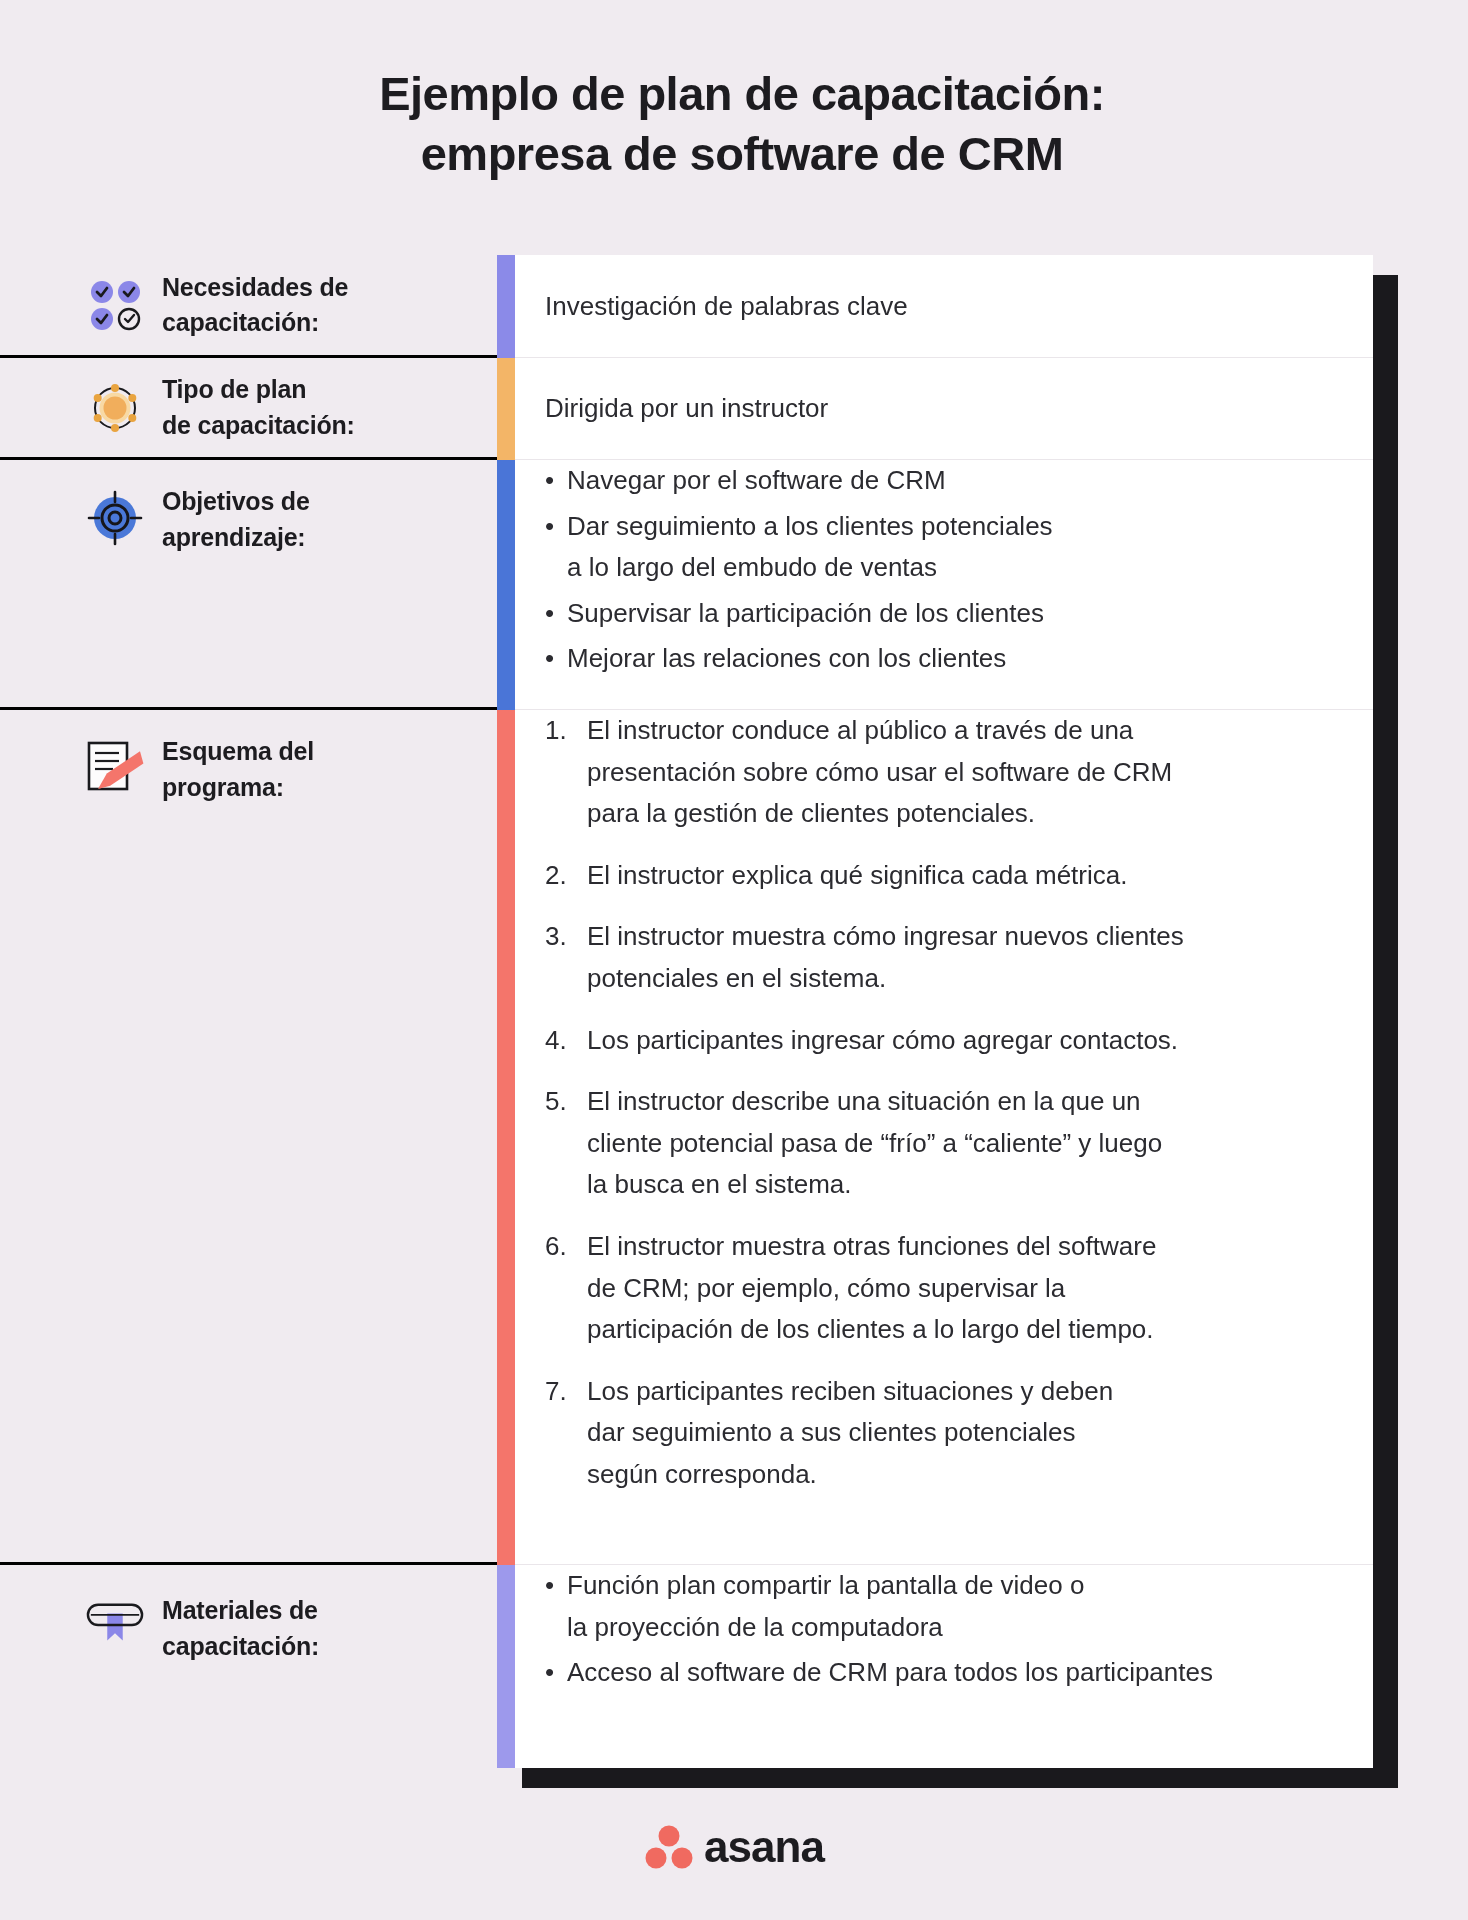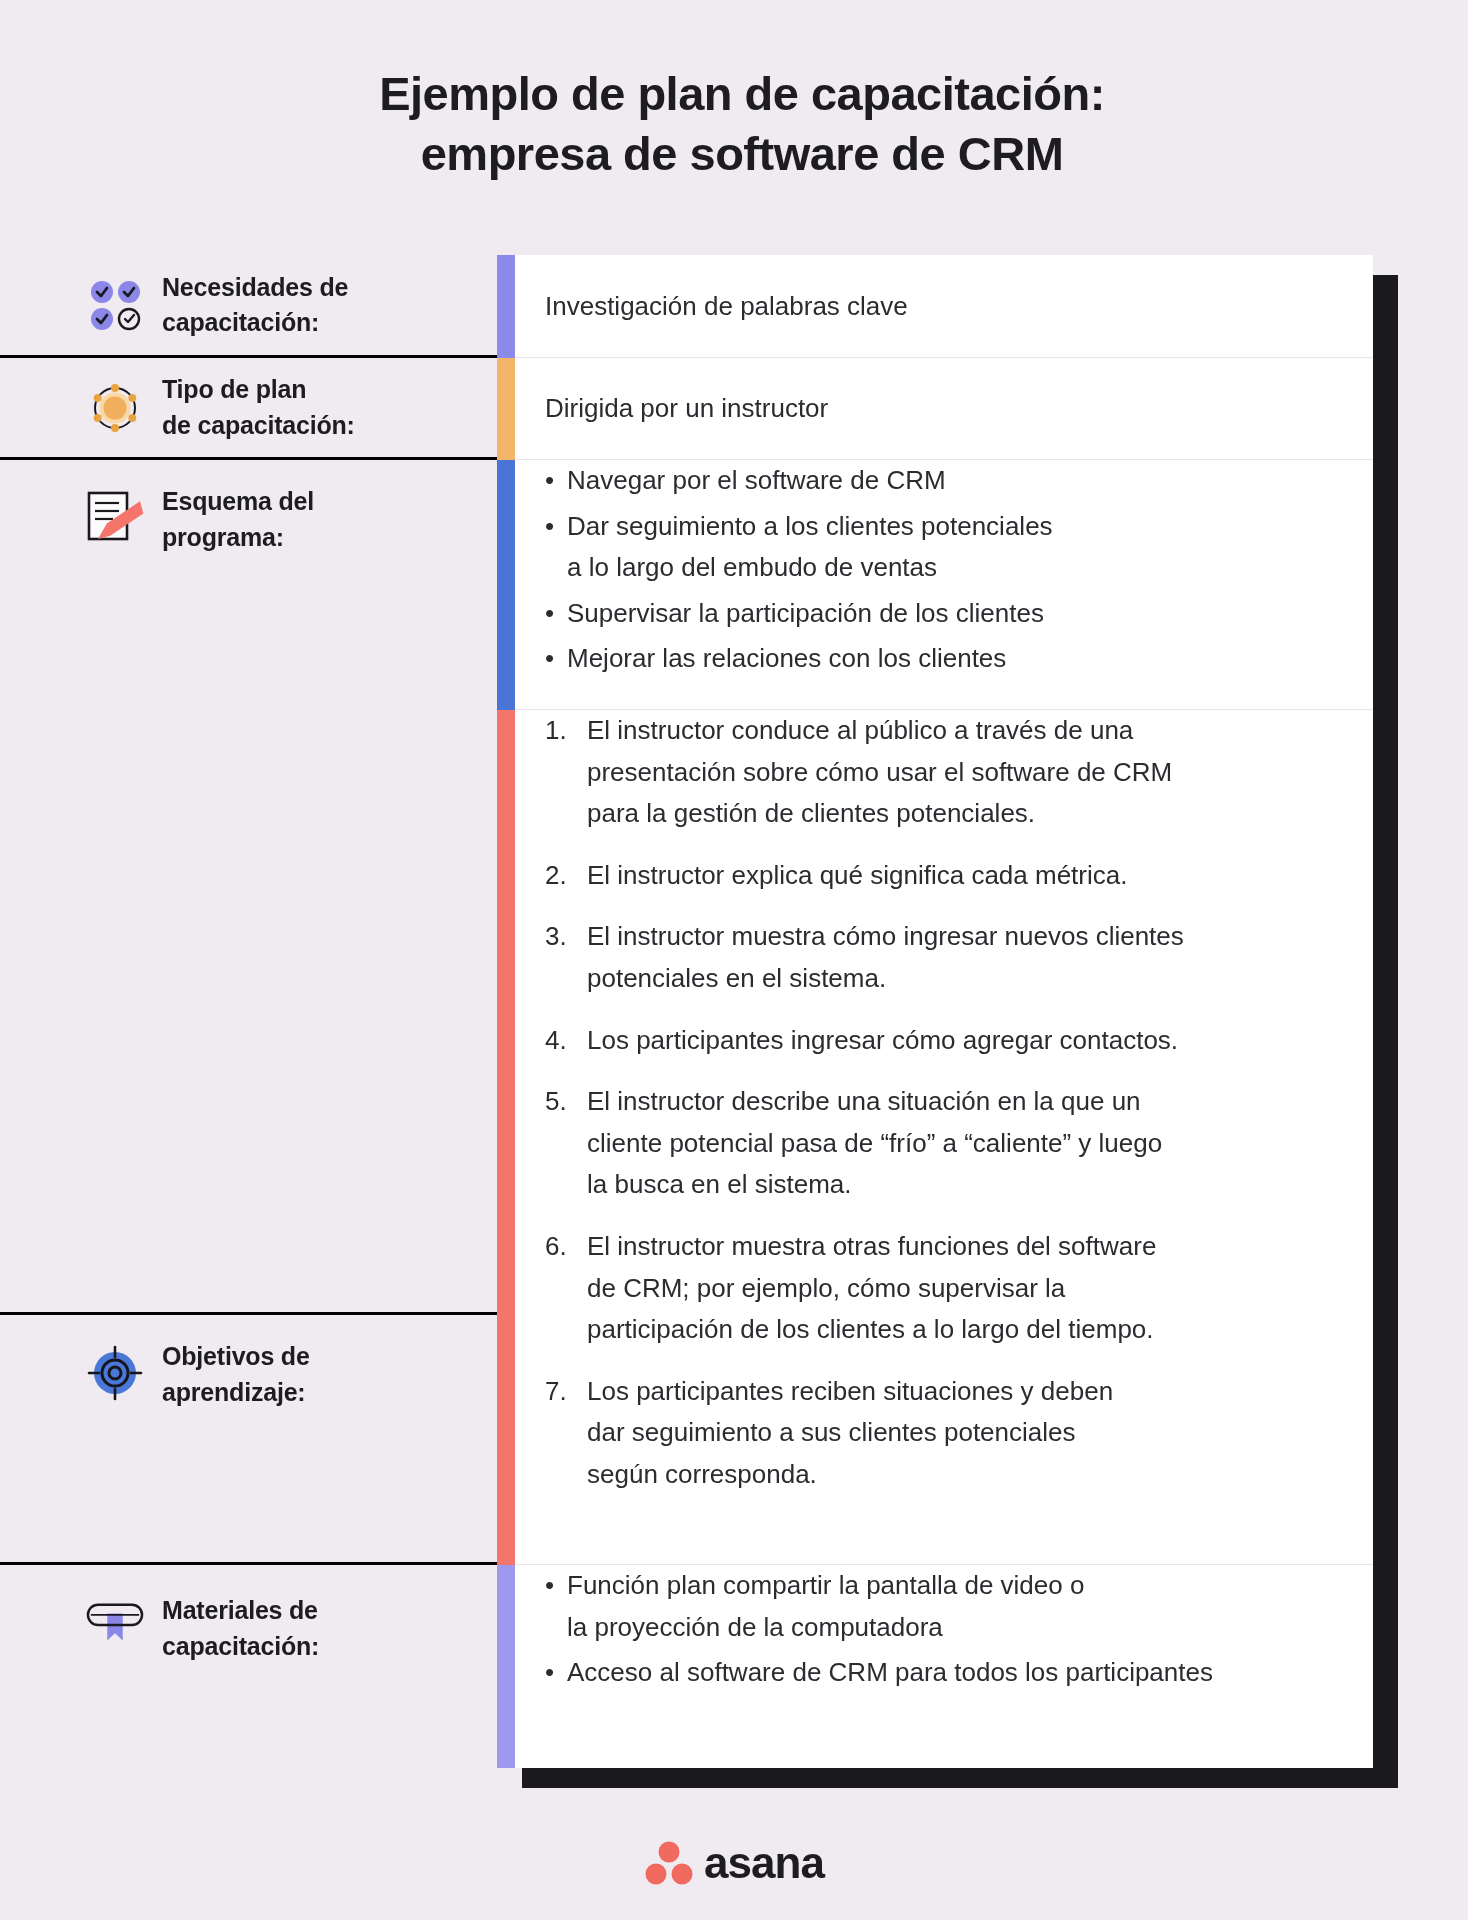--- a/index.html
+++ b/index.html
@@ -47,21 +47,21 @@
   .list.numbered .li{margin-bottom:20px;}
   .list .marker{flex:none;line-height:1.6;}
   .list.bulleted .marker{width:22px;}
   .list.numbered .marker{width:42px;}
   .li-text{white-space:pre-line;line-height:1.6;}
   .pad-obj{padding-top:10px;}
   .pad-prog{padding-top:18px;}
   .pad-mat{padding-top:33px;}
   .footer{
     position:absolute;top:1824px;left:0;width:100%;
-    display:flex;justify-content:center;align-items:center;gap:10px;margin-top:16px;
+    display:flex;justify-content:center;align-items:center;gap:10px;
   }
   .logo-text{
     font-size:44px;font-weight:bold;color:#1D1C20;letter-spacing:-1px;
     line-height:1;
   }
   svg{display:block;}
 </style>
 </head>
 <body>
 
@@ -104,50 +104,50 @@
             <circle cx="43.3" cy="36" r="4" fill="#E9A440"></circle>
             <circle cx="26" cy="46" r="4" fill="#E9A440"></circle>
             <circle cx="8.7" cy="36" r="4" fill="#E9A440"></circle>
             <circle cx="8.7" cy="16" r="4" fill="#E9A440"></circle>
           </svg>
         </span>
         <span class="label-text">Tipo de plan
 de capacitación:</span>
       </div>
 
+      <div class="label-row v-top pad-top" style="height:250px;padding-top:24px">
+        <span class="icon-box">
+          <svg width="56" height="56" viewBox="0 0 56 56">
+            <circle cx="28" cy="28" r="21" fill="#4A78D8"></circle>
+            <line x1="28" y1="2" x2="28" y2="12" stroke="#16161A" stroke-width="2.6" stroke-linecap="round"></line>
+            <line x1="28" y1="44" x2="28" y2="54" stroke="#16161A" stroke-width="2.6" stroke-linecap="round"></line>
+            <line x1="2" y1="28" x2="12" y2="28" stroke="#16161A" stroke-width="2.6" stroke-linecap="round"></line>
+            <line x1="44" y1="28" x2="54" y2="28" stroke="#16161A" stroke-width="2.6" stroke-linecap="round"></line>
+            <circle cx="28" cy="28" r="13" fill="none" stroke="#16161A" stroke-width="3"></circle>
+            <circle cx="28" cy="28" r="6" fill="none" stroke="#16161A" stroke-width="3"></circle>
+          </svg>
+        </span>
+        <span class="label-text">Objetivos de
+aprendizaje:</span>
+      </div>
+
       <div class="label-row v-top" style="height:855px;padding-top:24px">
         <span class="icon-box">
           <svg width="58" height="54" viewBox="0 0 58 54">
             <rect x="3" y="3" width="38" height="46" fill="#FDFCFD" stroke="#1A1A1E" stroke-width="2.6"></rect>
             <line x1="9" y1="13" x2="33" y2="13" stroke="#1A1A1E" stroke-width="2.2"></line>
             <line x1="9" y1="21" x2="33" y2="21" stroke="#1A1A1E" stroke-width="2.2"></line>
             <line x1="9" y1="29" x2="27" y2="29" stroke="#1A1A1E" stroke-width="2.2"></line>
             <g>
               <polygon points="13,50 21,34 53,10 57,22 25,46" fill="#F4756B" transform="rotate(3 30 30)"></polygon>
             </g>
           </svg>
         </span>
         <span class="label-text">Esquema del
 programa:</span>
-      </div>
-
-      <div class="label-row v-top pad-top" style="height:250px;padding-top:24px">
-        <span class="icon-box">
-          <svg width="56" height="56" viewBox="0 0 56 56">
-            <circle cx="28" cy="28" r="21" fill="#4A78D8"></circle>
-            <line x1="28" y1="2" x2="28" y2="12" stroke="#16161A" stroke-width="2.6" stroke-linecap="round"></line>
-            <line x1="28" y1="44" x2="28" y2="54" stroke="#16161A" stroke-width="2.6" stroke-linecap="round"></line>
-            <line x1="2" y1="28" x2="12" y2="28" stroke="#16161A" stroke-width="2.6" stroke-linecap="round"></line>
-            <line x1="44" y1="28" x2="54" y2="28" stroke="#16161A" stroke-width="2.6" stroke-linecap="round"></line>
-            <circle cx="28" cy="28" r="13" fill="none" stroke="#16161A" stroke-width="3"></circle>
-            <circle cx="28" cy="28" r="6" fill="none" stroke="#16161A" stroke-width="3"></circle>
-          </svg>
-        </span>
-        <span class="label-text">Objetivos de
-aprendizaje:</span>
       </div>
 
       <div class="label-row v-top last" style="height:203px;padding-top:28px">
         <span class="icon-box">
           <svg width="60" height="52" viewBox="0 0 60 52">
             <polygon points="22,14 38,14 38,42 30,34.5 22,42" fill="#8B87E8"></polygon>
             <rect x="2" y="5" width="56" height="21" rx="10.5" fill="none" stroke="#1A1A1E" stroke-width="2.5"></rect>
             <line x1="5" y1="15.5" x2="55" y2="15.5" stroke="#1A1A1E" stroke-width="2"></line>
           </svg>
         </span>

